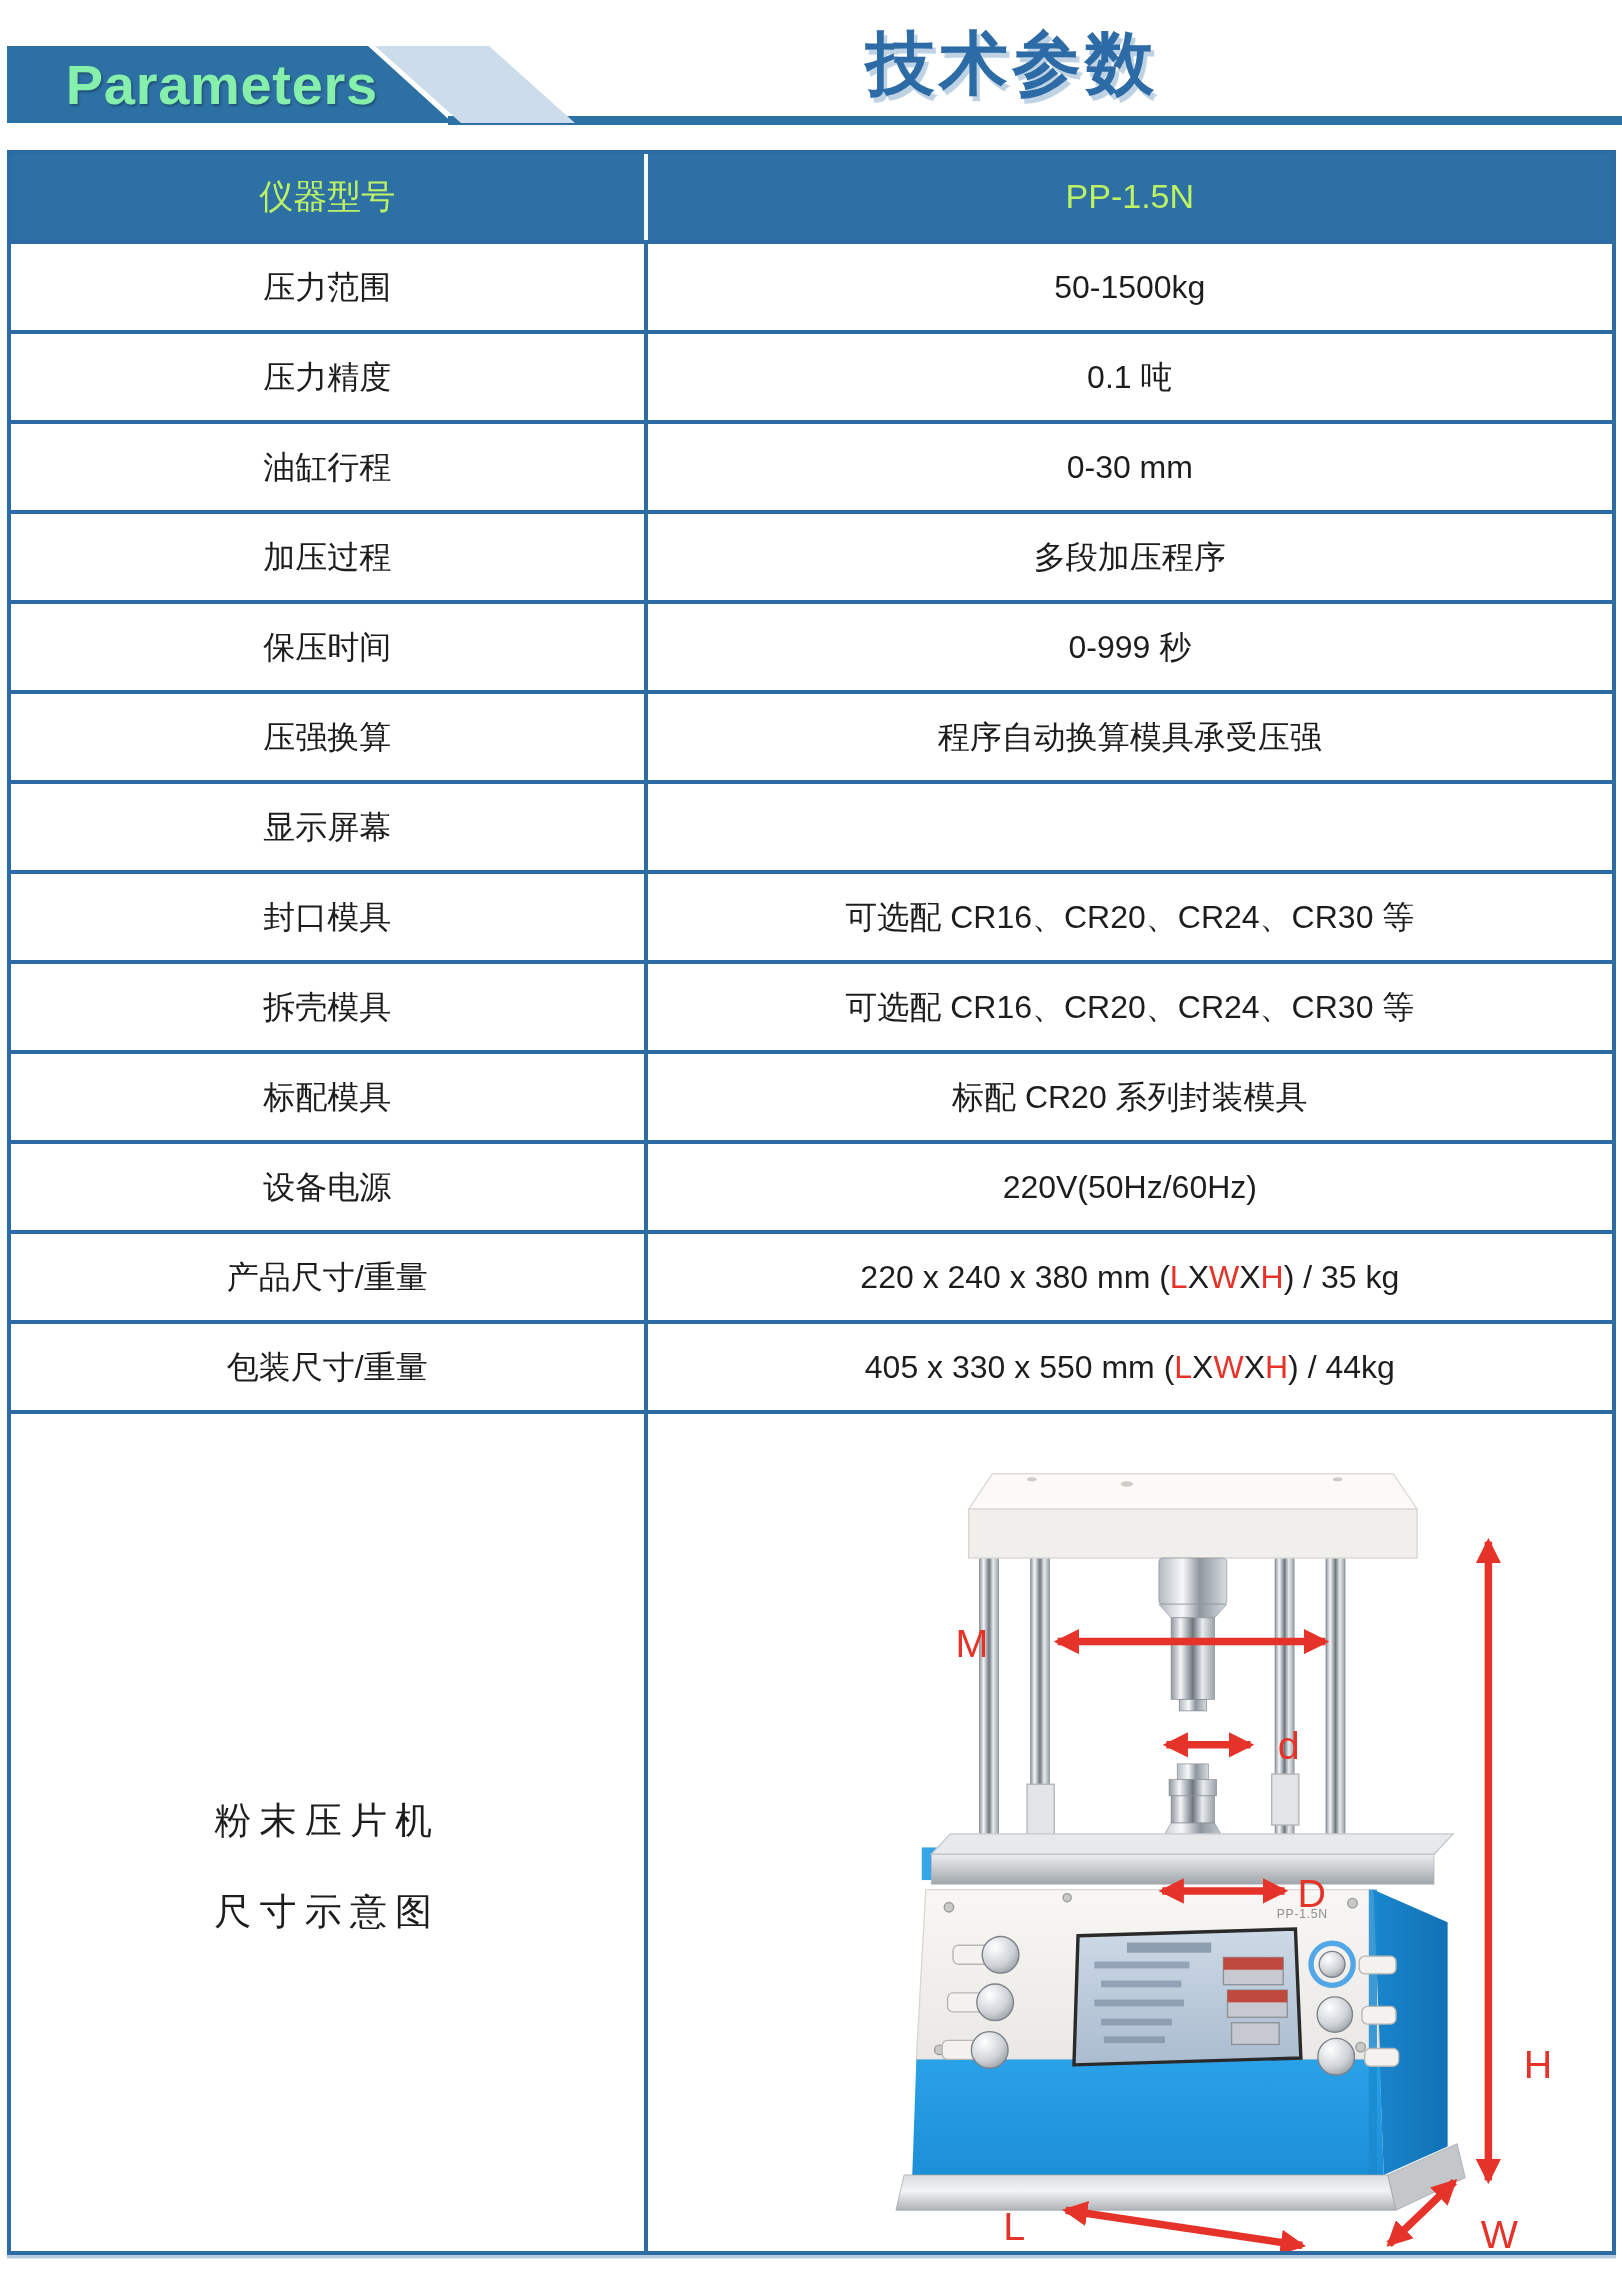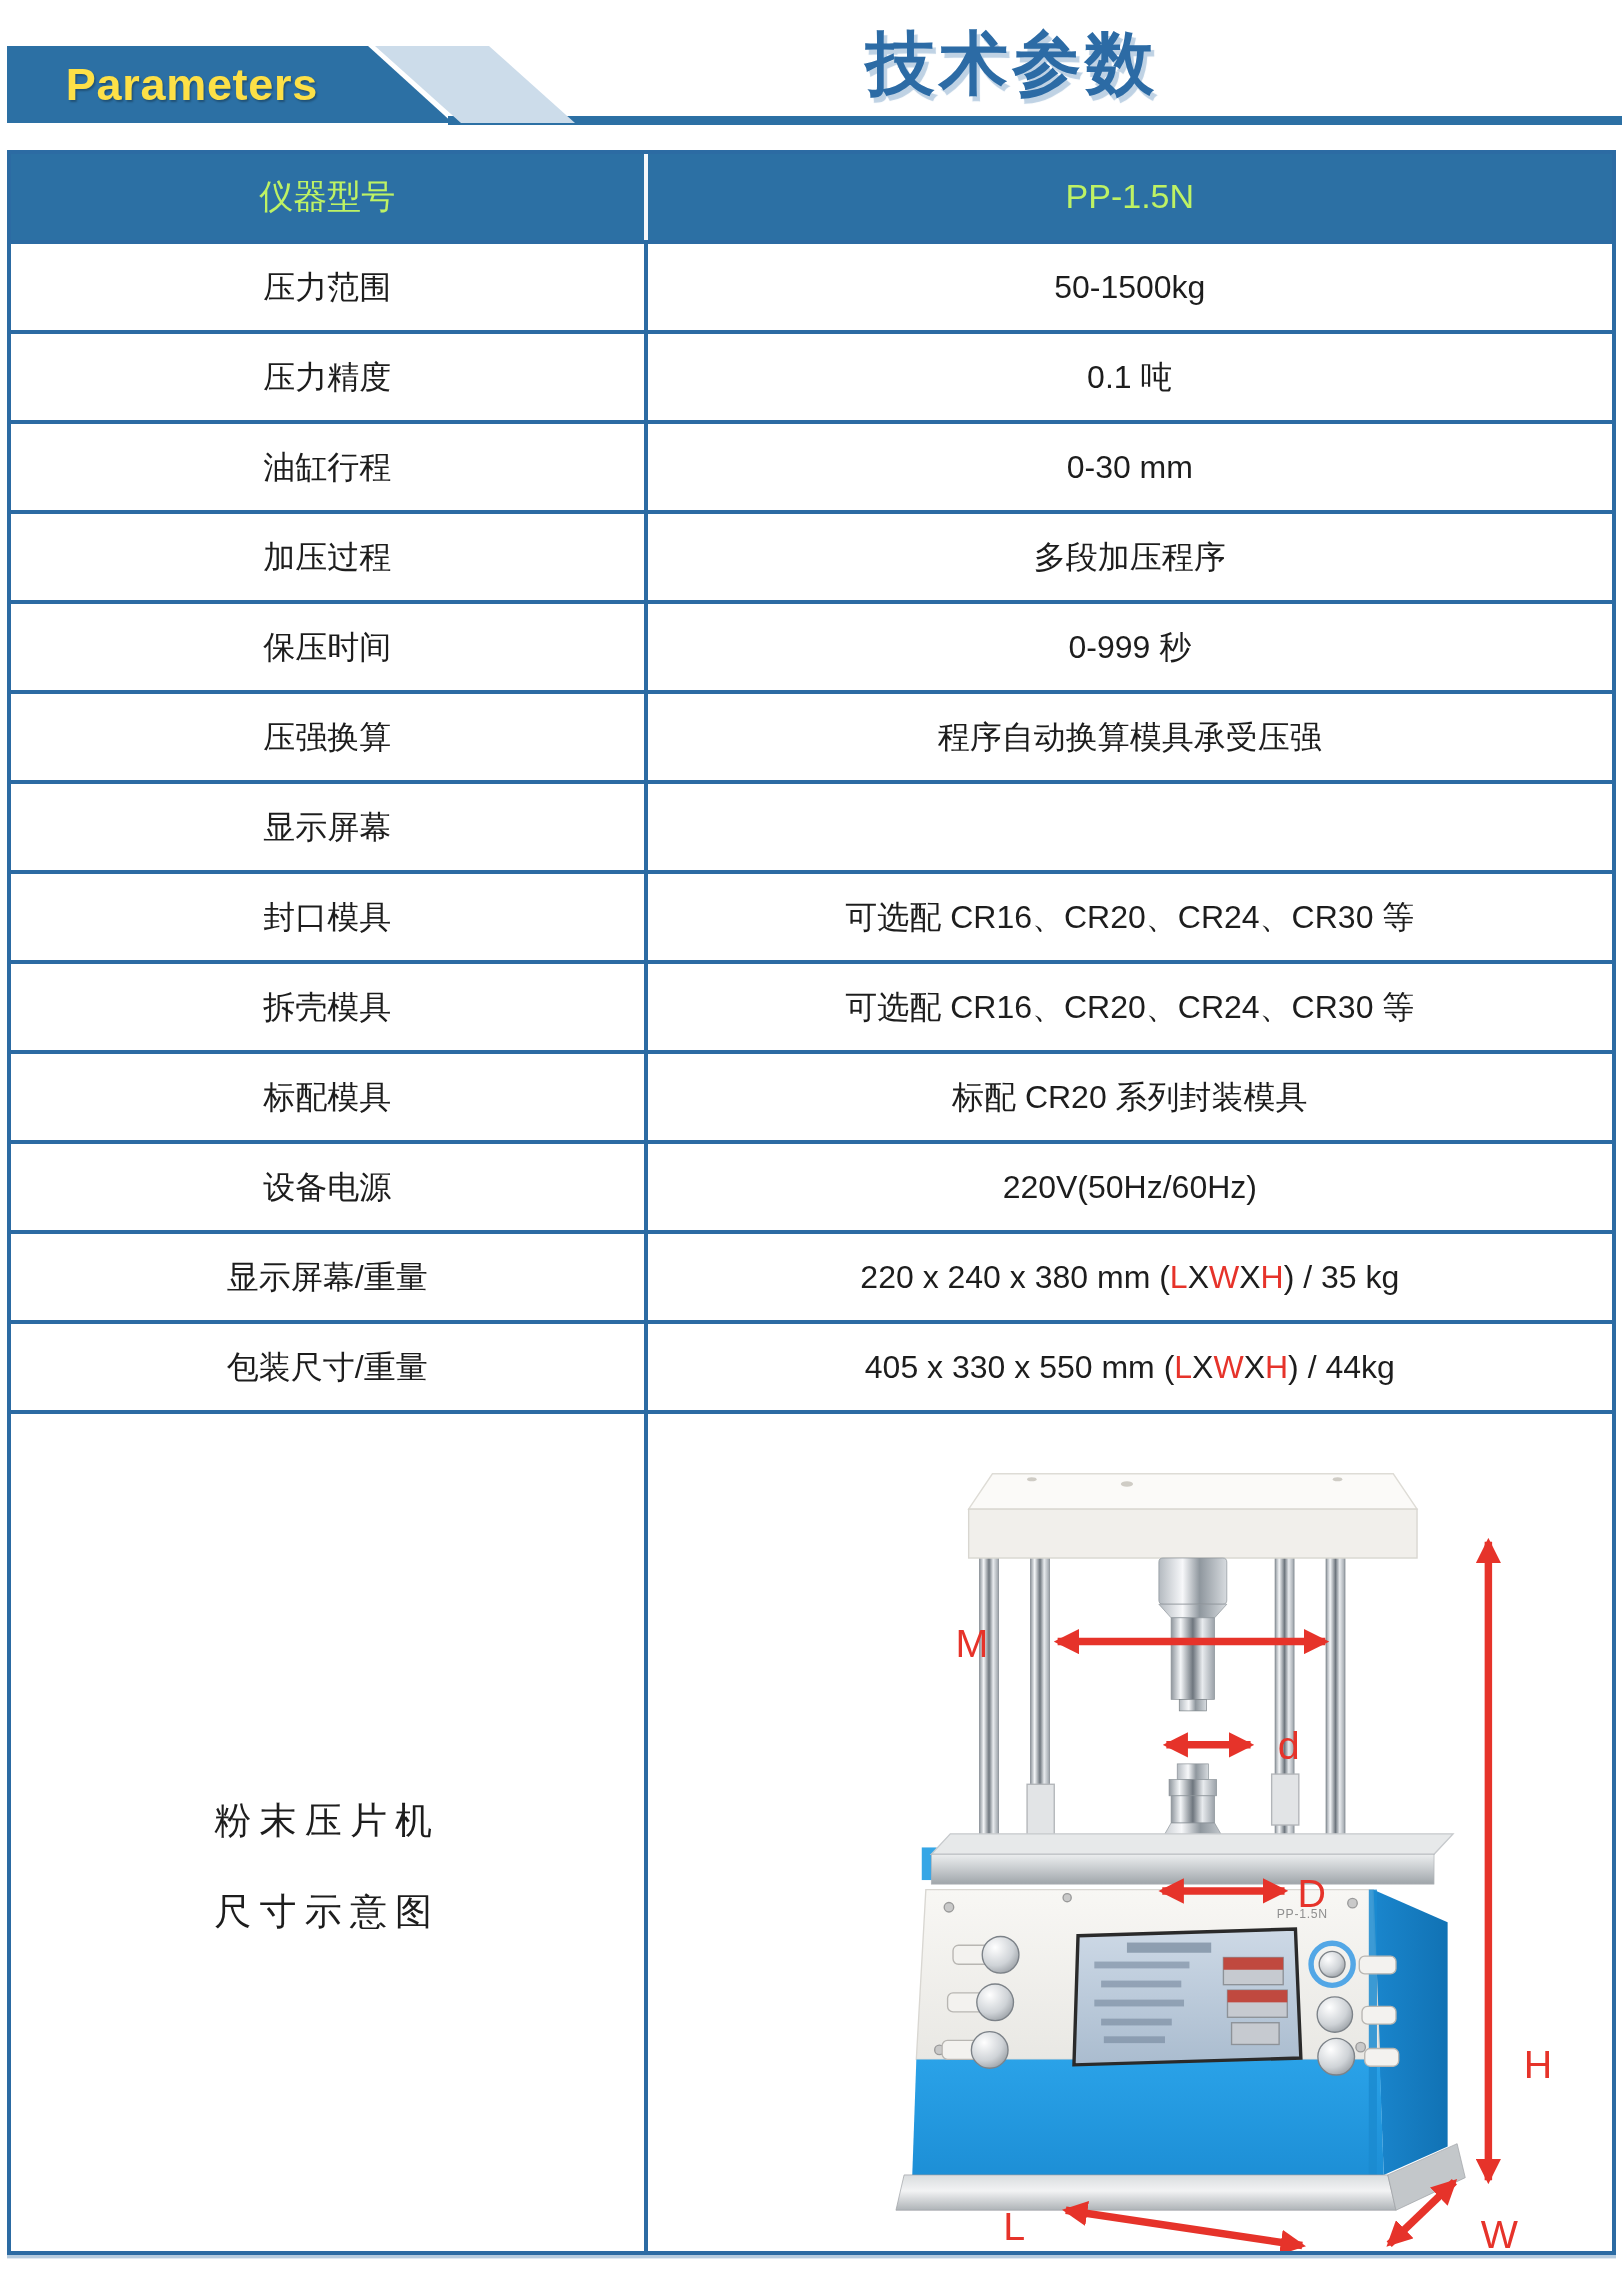--- a/index.html
+++ b/index.html
@@ -16,21 +16,21 @@
     position:absolute; left:448px; top:116px; width:1175px; height:9px;
     background:#2c70a4;
   }
   .banner {
     position:absolute; left:6.8px; top:46px; width:446px; height:77px;
     background:#2c70a4;
     clip-path:polygon(0 0, 81% 0, 100% 100%, 0 100%);
     display:flex; align-items:center; padding-left:59px;
   }
   .banner-label {
-    color:#fde047; font-size:45px; font-weight:700; letter-spacing:0.7px;
+    color:#86efac; font-size:56px; font-weight:700; letter-spacing:0.7px;
     text-shadow:1.4px 2.1px 2.1px rgba(0,0,0,0.28);
   }
   .banner-accent {
     position:absolute; left:375px; top:46px; width:200px; height:77px;
     background:#ccdcea;
     clip-path:polygon(0 0, 57% 0, 100% 100%, 43% 100%);
   }
   .page-title {
     position:absolute; left:766px; top:18px; width:492px; text-align:center;
     font-size:69px; font-weight:800; letter-spacing:4.1px; color:#2c6ba5;
@@ -127,21 +127,21 @@
     <div class="trow">
       <div class="cell lab">标配模具</div>
       <div class="cell val">标配 CR20 系列封装模具</div>
     </div>
     <div class="trow">
       <div class="cell lab">设备电源</div>
       <div class="cell val">220V(50Hz/60Hz)</div>
     </div>
 
     <div class="trow">
-      <div class="cell lab">显示屏幕/重量</div>
+      <div class="cell lab">产品尺寸/重量</div>
       <div class="cell val">
           <span>220 x 240 x 380 mm (</span>
           <span class="red">L</span>
           <span> X </span>
           <span class="red">W</span>
           <span> X </span>
           <span class="red">H</span>
           <span>) / 35 kg</span>
         </div>
     </div>

